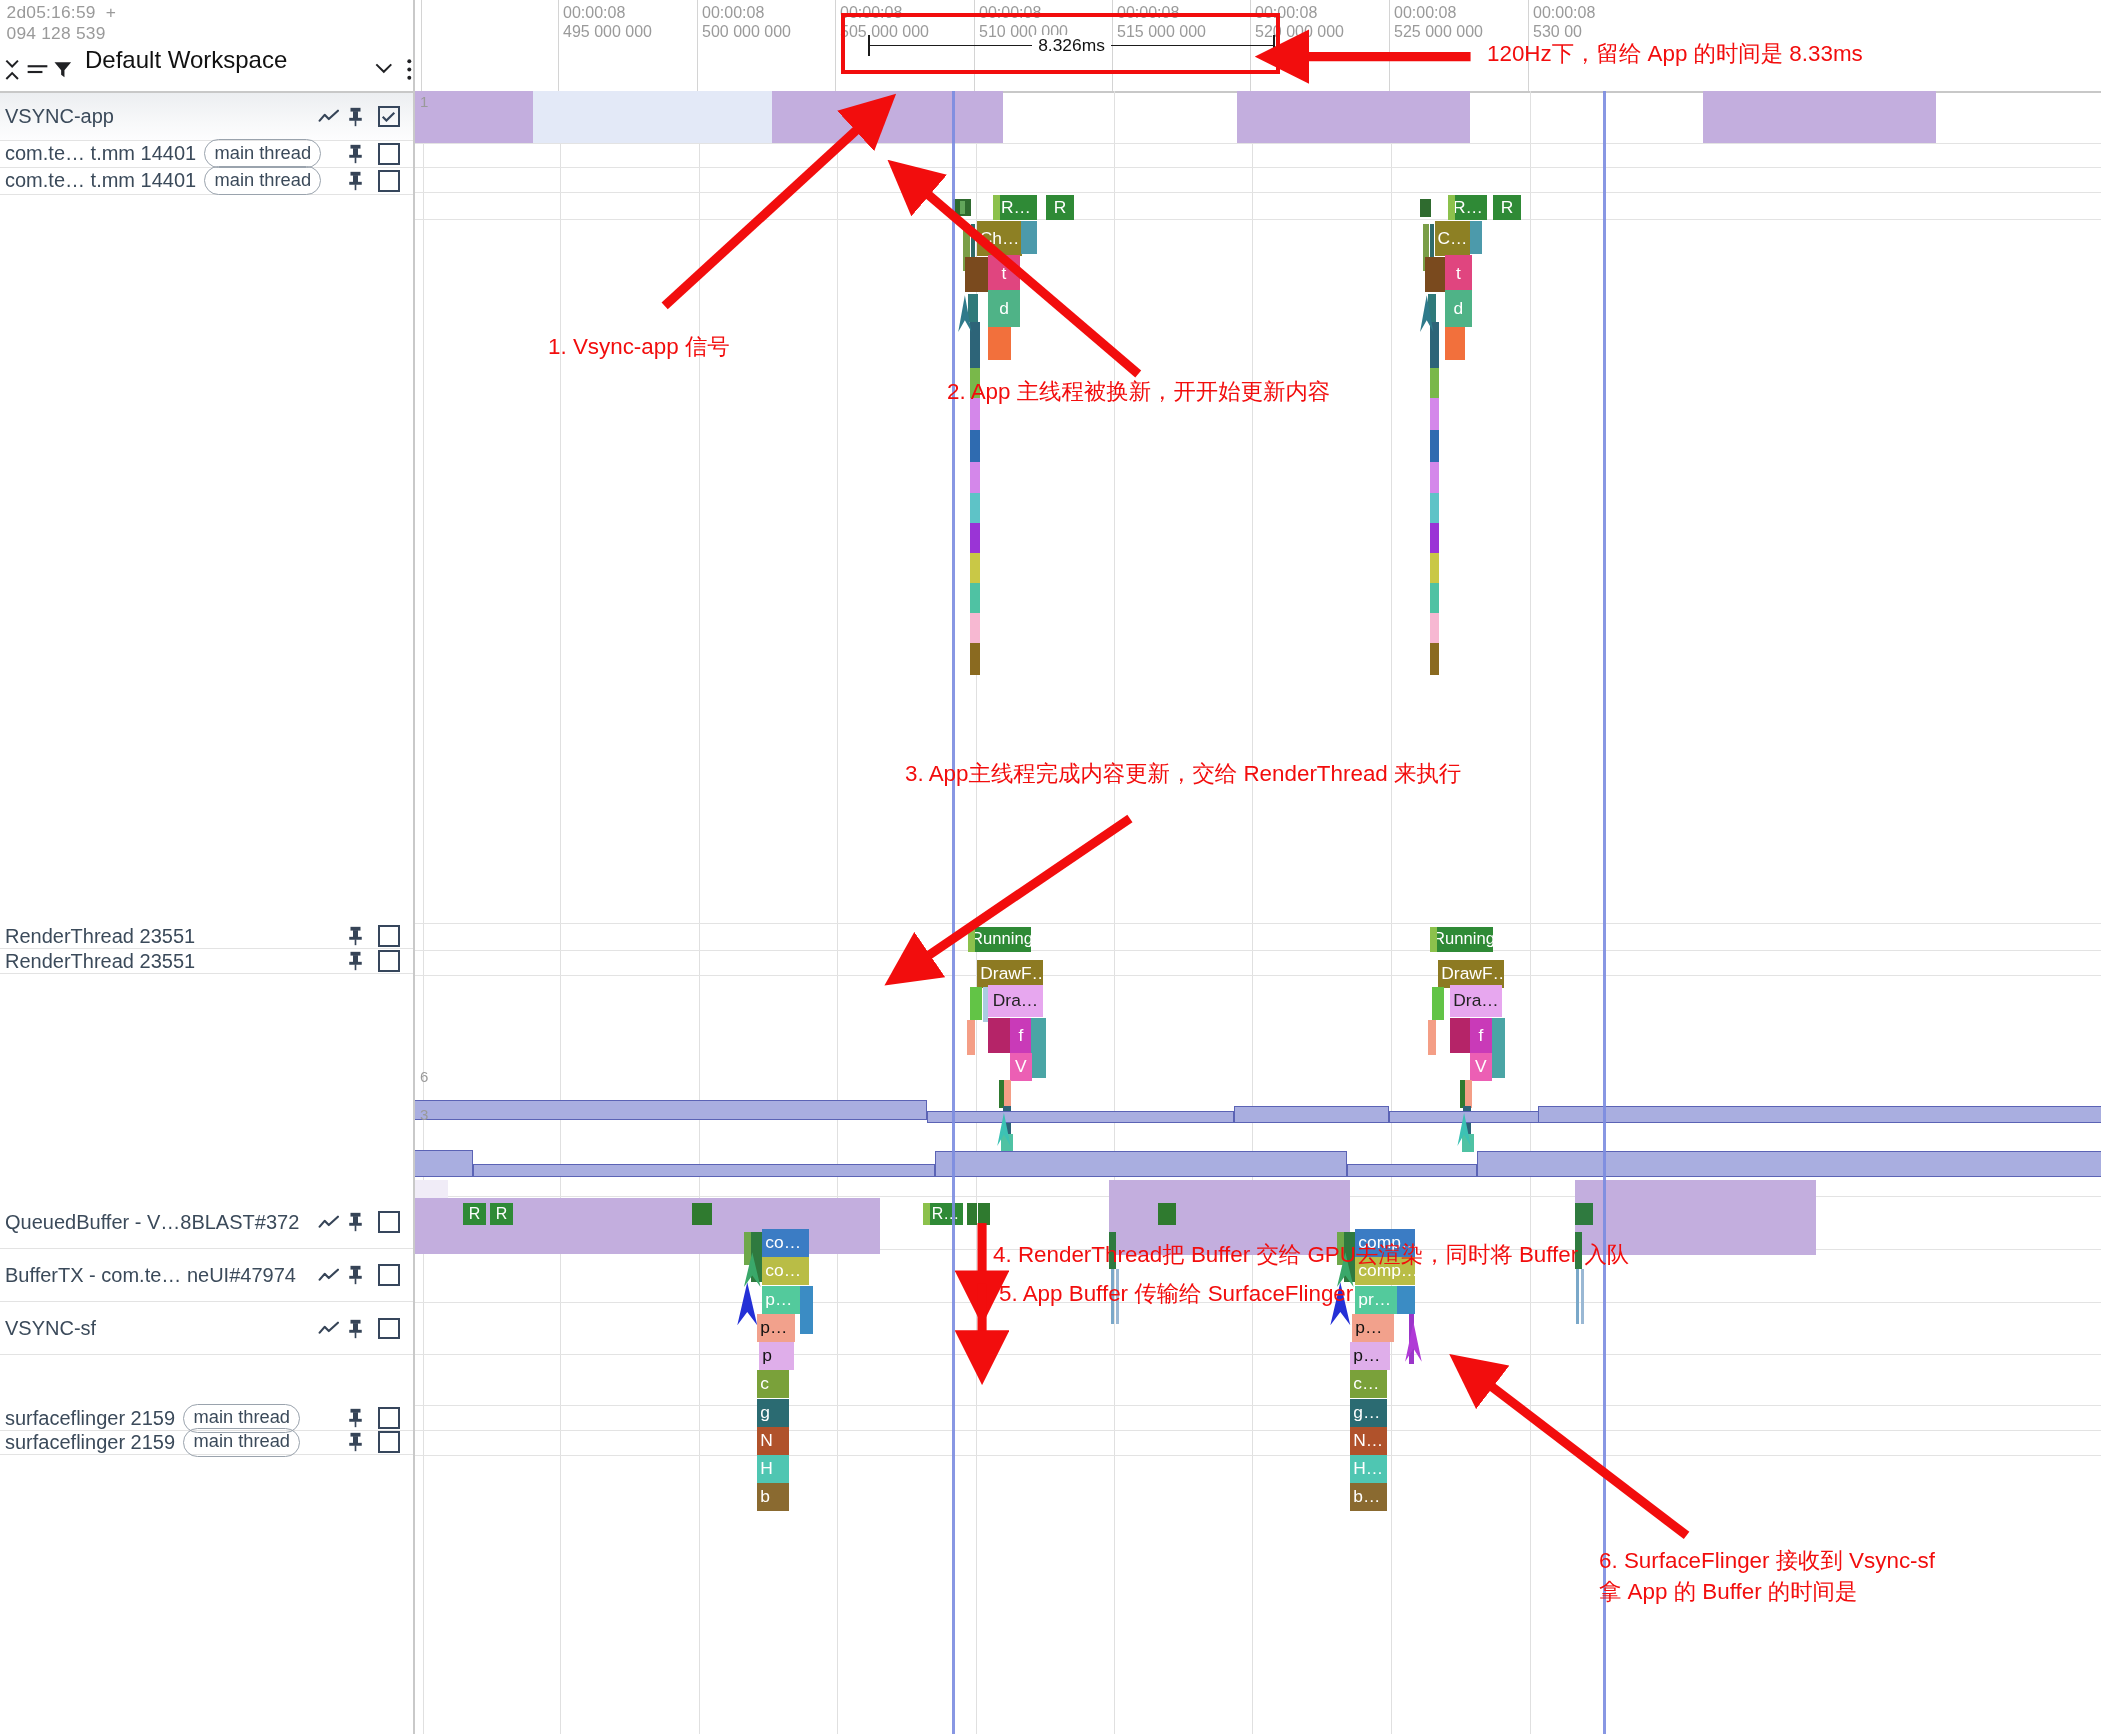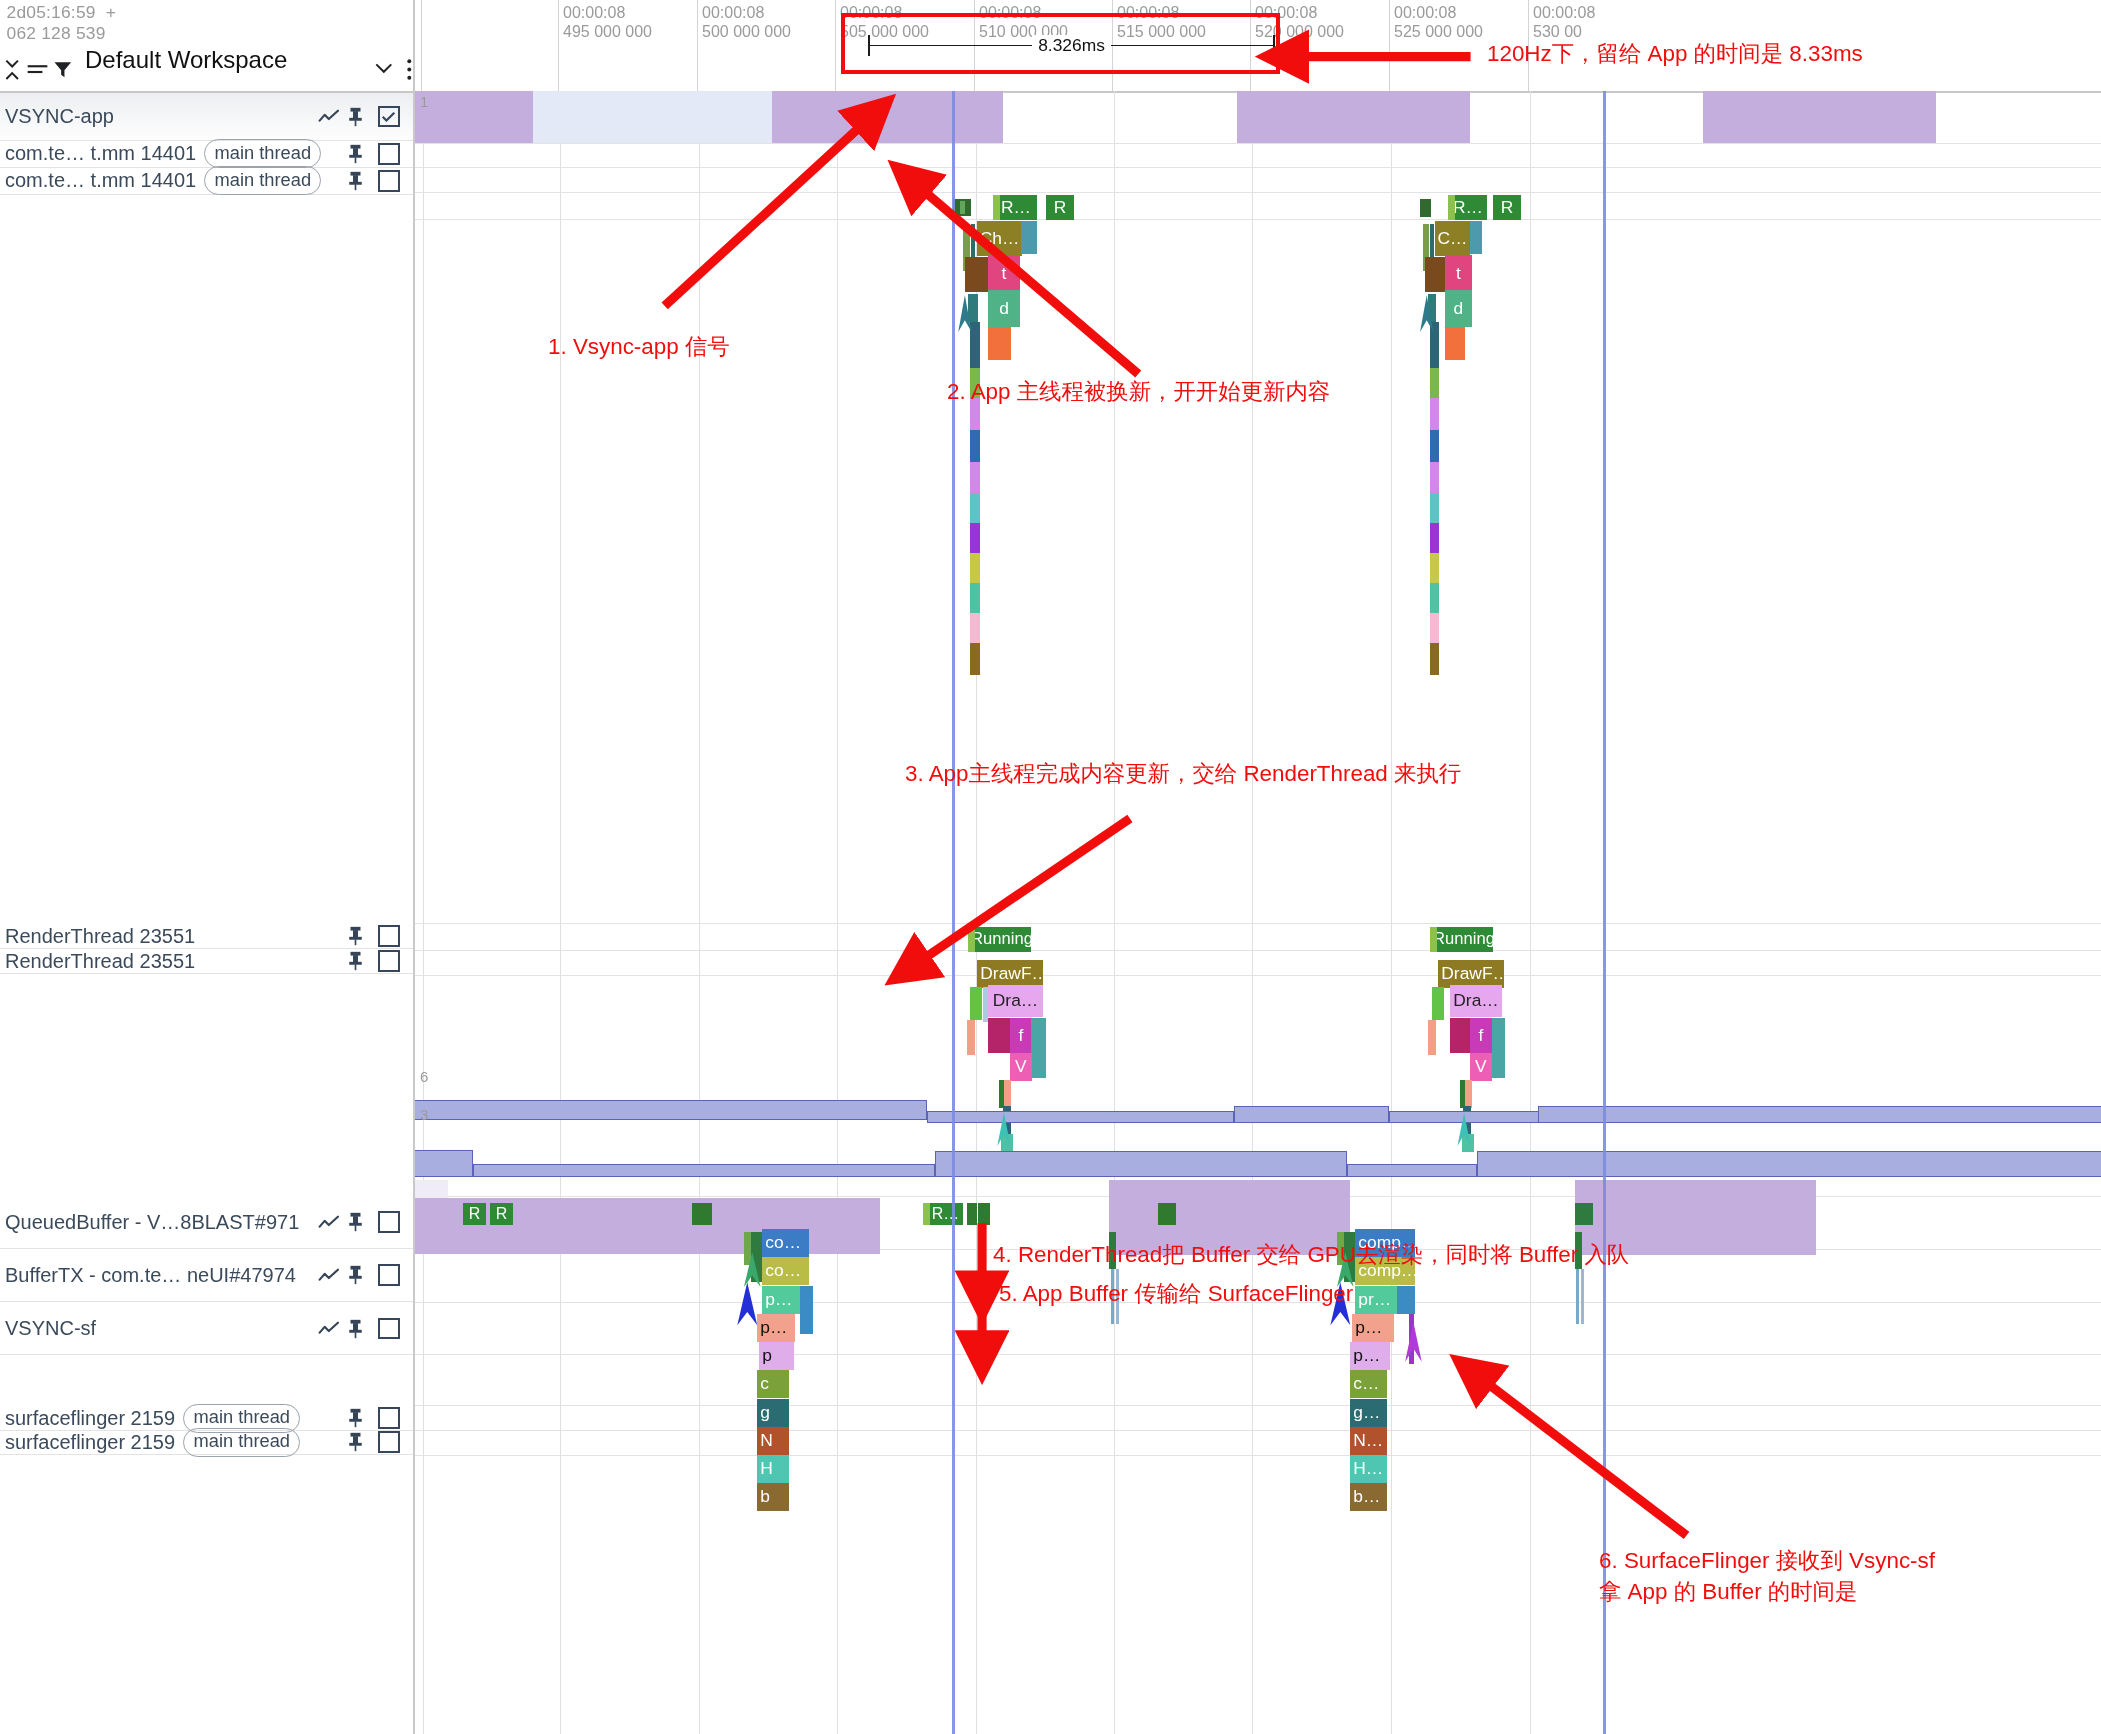--- a/index.html
+++ b/index.html
@@ -153,21 +153,21 @@
     font-family: "Liberation Sans", sans-serif;
   }
   .arrow { position: absolute; pointer-events: none; }
 </style>
 </head>
 <body>
 
 <div id="root">
 
   <div class="clock"><span>2d05:16:59  +</span>
-<span>062 128 539</span></div>
+<span>094 128 539</span></div>
 
   <div class="wsbar">
     <div class="wsicon">
       <svg width="18.3" height="21.6" viewBox="0 0 22 26">
           <path d="M4 2 L11 9 L18 2" stroke="#202124" stroke-width="2.4" fill="none"></path>
           <path d="M4 24 L11 17 L18 24" stroke="#202124" stroke-width="2.4" fill="none"></path>
         </svg>
     </div>
     <div class="wsicon">
       <svg width="23" height="16.6" viewBox="0 0 28 20">
@@ -305,21 +305,21 @@
           <svg width="15" height="20" viewBox="0 0 18 24">
             <rect x="3" y="1" width="12" height="4.5" fill="#364457"></rect>
             <rect x="6" y="5" width="6" height="9" fill="#364457"></rect>
             <rect x="1.5" y="13" width="15" height="3.5" fill="#364457"></rect>
             <rect x="8" y="16" width="2" height="7" fill="#364457"></rect>
           </svg>
         </div>
         <div class="cbox"></div>
       </div>
       <div class="trackrow" style="top: 1196px; height: 53px;">
-        <div class="tname">QueuedBuffer - V…8BLAST#971</div>
+        <div class="tname">QueuedBuffer - V…8BLAST#372</div>
         <div class="spacer"></div>
         <div class="ticon">
           <svg width="21.6" height="15" viewBox="0 0 26 18">
             <path d="M2 14 L8 7 L13 12 L24 2" stroke="#364457" stroke-width="2.6" fill="none" stroke-linecap="round" stroke-linejoin="round"></path>
           </svg>
         </div>
         <div class="pin">
           <svg width="15" height="20" viewBox="0 0 18 24">
             <rect x="3" y="1" width="12" height="4.5" fill="#364457"></rect>
             <rect x="6" y="5" width="6" height="9" fill="#364457"></rect>

